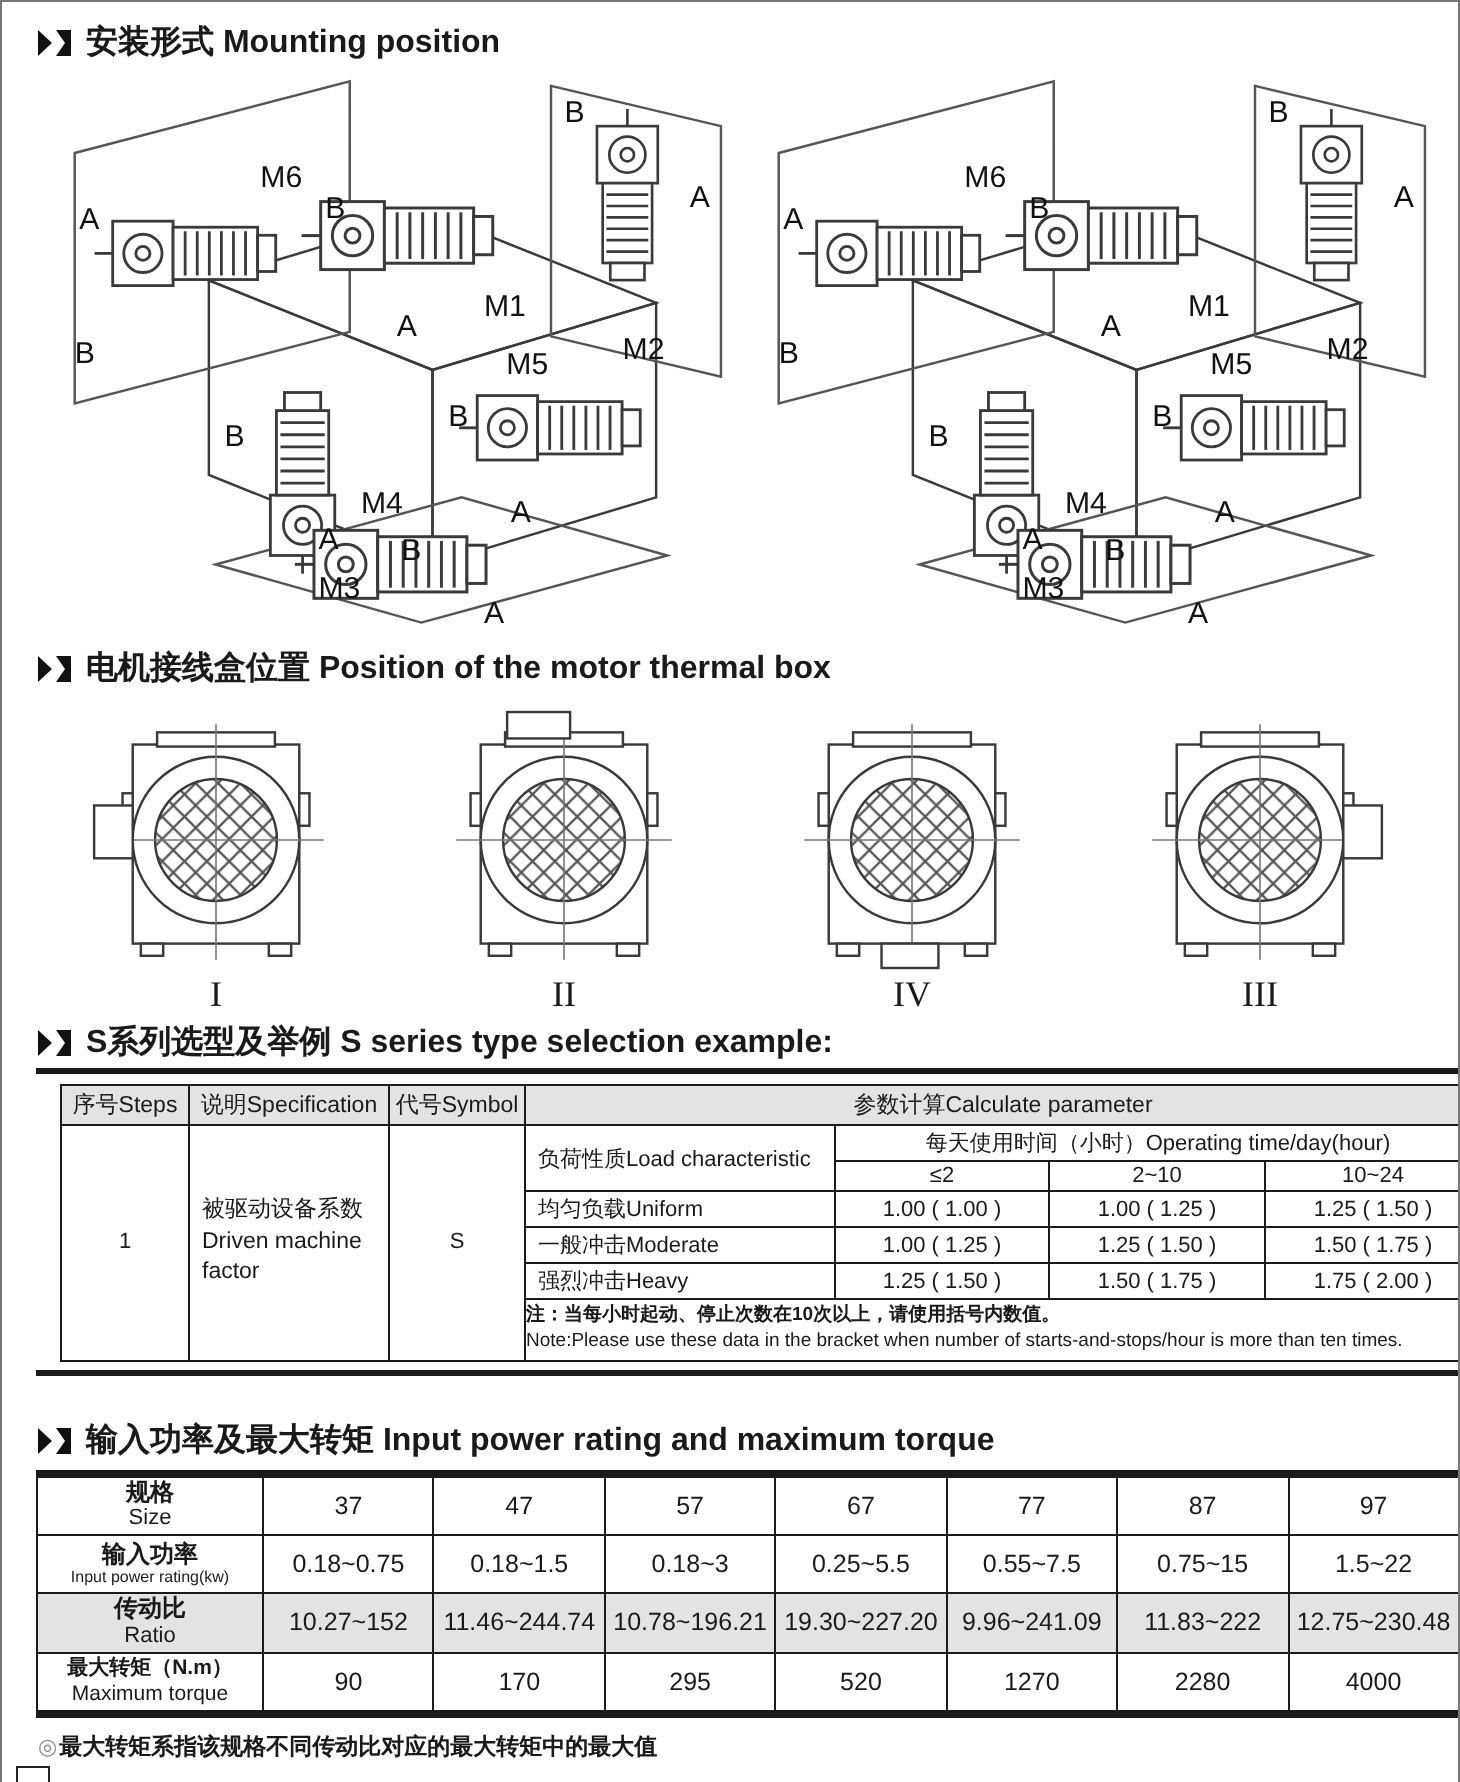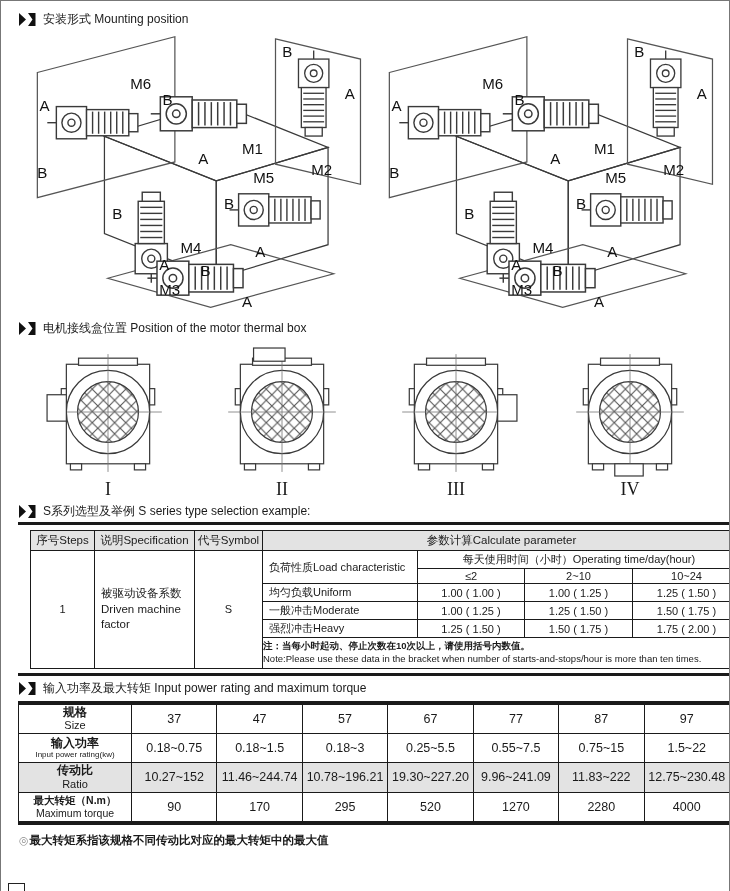--- a/index.html
+++ b/index.html
@@ -5,21 +5,21 @@
   html,body{margin:0;padding:0;background:#fff;}
   .page{
     position:relative;width:730px;height:891px;box-sizing:border-box;
     background:#fff;color:#1a1a1a;
     border-top:1px solid #777;border-left:1px solid #777;border-right:1px solid #777;
     font-family:"Liberation Sans","DejaVu Sans",sans-serif;
     overflow:hidden;
   }
   .content{padding:6px 0 0 8px;}
   
-  .sec-head{display:flex;align-items:center;gap:7px;font-size:12px;font-weight:normal;margin:4px 0 2px 10px;}
+  .sec-head{display:flex;align-items:center;gap:7px;font-size:16px;font-weight:bold;margin:4px 0 2px 10px;}
   .sec-icon{flex:0 0 auto;display:block;}
   
   .dbl{width:712px;margin-left:9px;height:3px;border-top:2px solid #1a1a1a;border-bottom:1px solid #1a1a1a;box-sizing:border-box;}
   
   .diagrams{display:flex;justify-content:space-between;padding:0 6px 0 10px;height:286px;}
   .diagrams svg{display:block;}
   
   .thermal-row{display:flex;justify-content:space-evenly;align-items:flex-start;margin-top:10px;height:152px;}
   .thermal-fig{display:flex;flex-direction:column;align-items:center;}
   .thermal-cap{font-family:"Liberation Serif","DejaVu Serif",serif;font-size:18px;margin-top:2px;}
@@ -172,30 +172,30 @@
       <div class="thermal-fig">
         <svg width="150" height="130" viewBox="-8 -3 146 128">
           <use href="#motor-front"></use>
           <rect x="37" y="-2" width="31" height="13" fill="#fff" stroke="#3a3a3a" stroke-width="1.2"></rect>
         </svg>
         <div class="thermal-cap">II</div>
       </div>
       <div class="thermal-fig">
         <svg width="150" height="130" viewBox="-8 -3 146 128">
           <use href="#motor-front"></use>
+          <rect x="50" y="112" width="28" height="12" fill="#fff" stroke="#3a3a3a" stroke-width="1.2"></rect>
+        </svg>
+        <div class="thermal-cap">IV</div>
+      </div>
+      <div class="thermal-fig">
+        <svg width="150" height="130" viewBox="-8 -3 146 128">
+          <use href="#motor-front"></use>
           <rect x="106" y="44" width="19" height="26" fill="#fff" stroke="#3a3a3a" stroke-width="1.2"></rect>
         </svg>
         <div class="thermal-cap">III</div>
-      </div>
-      <div class="thermal-fig">
-        <svg width="150" height="130" viewBox="-8 -3 146 128">
-          <use href="#motor-front"></use>
-          <rect x="50" y="112" width="28" height="12" fill="#fff" stroke="#3a3a3a" stroke-width="1.2"></rect>
-        </svg>
-        <div class="thermal-cap">IV</div>
       </div>
     </div>
 
     <div class="sec-head">
       <svg class="sec-icon" width="17" height="13" viewBox="0 0 17 13">
         <polygon points="0,0 7,6.5 0,13" fill="#111"></polygon>
         <polygon points="9,0 16.5,0 16.5,13 9,13 13.5,6.5" fill="#111"></polygon>
       </svg>
       <span>S系列选型及举例 S series type selection example:</span>
     </div>
@@ -255,21 +255,21 @@
         <td colspan="4" class="note-cell">
           <span class="note-zh">注：当每小时起动、停止次数在10次以上，请使用括号内数值。</span><br>
           <span class="note-en">Note:Please use these data in the bracket when number of starts-and-stops/hour is more than ten times.</span>
         </td>
       </tr>
     </tbody>
       </table>
     <div style="height:4px"></div>
     <div class="dbl"></div>
 
-    <div class="sec-head" style="margin-top:4px;">
+    <div class="sec-head" style="margin-top:22px;">
       <svg class="sec-icon" width="17" height="13" viewBox="0 0 17 13">
         <polygon points="0,0 7,6.5 0,13" fill="#111"></polygon>
         <polygon points="9,0 16.5,0 16.5,13 9,13 13.5,6.5" fill="#111"></polygon>
       </svg>
       <span>输入功率及最大转矩 Input power rating and maximum torque</span>
     </div>
 
     <div class="p-wrap">
       <div class="dbl" style="margin-left:0"></div>
       <table class="p-table" style="border-top:none;">

